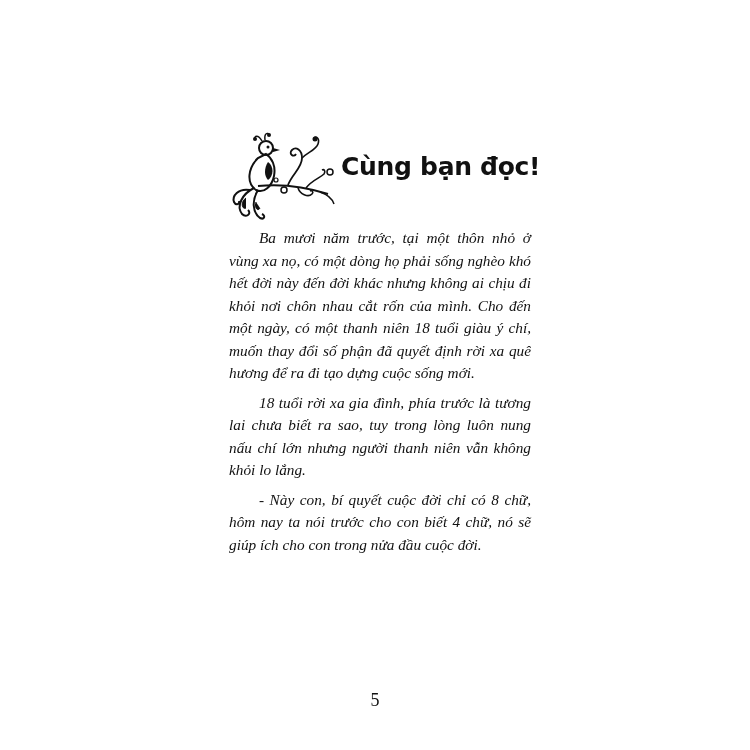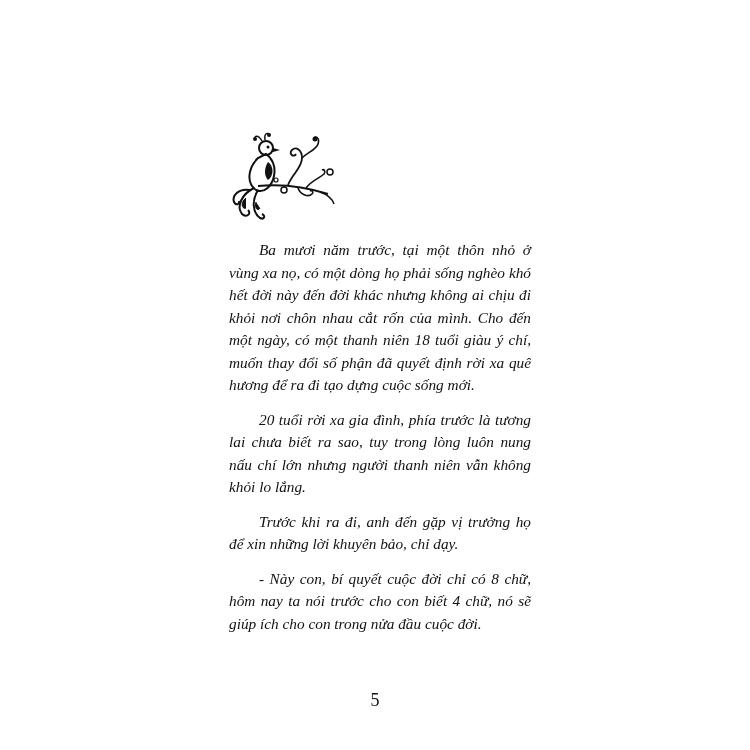--- a/index.html
+++ b/index.html
@@ -2,21 +2,21 @@
 <html><head>
 <meta charset="utf-8">
 <style>
   html, body { margin: 0; padding: 0; background: #ffffff; }
   body { width: 750px; height: 750px; position: relative; overflow: hidden; font-family: "Liberation Serif", serif; color: #111; }
   .page { position: absolute; left: 0; top: 0; width: 750px; height: 750px; background: #fff; }
   .header { position: absolute; left: 228px; top: 128px; height: 95px; width: 300px; }
   .ornament { position: absolute; left: 0; top: 0; width: 110px; height: 95px; }
   .title { position: absolute; left: 113px; top: 24px; font-family: "DejaVu Sans", sans-serif; font-weight: bold; font-size: 25px; color: #111; letter-spacing: -0.3px; white-space: nowrap; }
   .body-text { position: absolute; left: 229px; top: 227px; width: 302px; font-style: italic; font-size: 15.3px; line-height: 22.5px; text-align: justify; }
-  .body-text p { margin: 12px 0 7px 0; text-indent: 30px; }
+  .body-text p { margin: 0 0 7px 0; text-indent: 30px; }
   .page-number { position: absolute; left: 0; width: 750px; top: 690px; text-align: center; font-size: 18px; }
 </style>
 </head>
 <body>
 
 <div class="page">
   <div class="header">
     <svg class="ornament" viewBox="0 0 110 95">
 
       <path d="M30 30 C20 40, 18 55, 28 62 C36 66, 44 58, 46 48 C48 38, 44 30, 38 26 Z" fill="none" stroke="#111" stroke-width="2"></path>
@@ -41,24 +41,24 @@
       <path d="M60 57 C64 46, 74 40, 74 30 C74 22, 68 18, 64 22 C60 26, 66 30, 68 26" fill="none" stroke="#111" stroke-width="1.8"></path>
       <path d="M74 30 C80 24, 88 22, 90 16 C92 10, 88 8, 86 10" fill="none" stroke="#111" stroke-width="1.6"></path>
       <circle cx="87" cy="11" r="2.5" fill="#111"></circle>
       <path d="M78 60 C84 52, 92 50, 96 46 C98 43, 96 41, 94 42" fill="none" stroke="#111" stroke-width="1.6"></path>
       <circle cx="102" cy="44" r="3" fill="none" stroke="#111" stroke-width="1.5"></circle>
       <path d="M70 60 C72 66, 80 70, 84 66 C86 64, 84 62, 82 63" fill="none" stroke="#111" stroke-width="1.6"></path>
       <path d="M92 64 C98 66, 104 70, 106 76" fill="none" stroke="#111" stroke-width="1.5"></path>
       <circle cx="56" cy="62" r="3" fill="none" stroke="#111" stroke-width="1.5"></circle>
       <circle cx="48" cy="52" r="2" fill="none" stroke="#111" stroke-width="1.2"></circle>
     </svg>
+    <div class="title">Cùng bạn đọc!</div>
   </div>
 
   <div class="body-text">
     <p>Ba mươi năm trước, tại một thôn nhỏ ở vùng xa nọ, có một dòng họ phải sống nghèo khó hết đời này đến đời khác nhưng không ai chịu đi khỏi nơi chôn nhau cắt rốn của mình. Cho đến một ngày, có một thanh niên 18 tuổi giàu ý chí, muốn thay đổi số phận đã quyết định rời xa quê hương để ra đi tạo dựng cuộc sống mới.</p>
-    <p>20 tuổi rời xa gia đình, phía trước là tương lai chưa biết ra sao, tuy trong lòng luôn nung nấu chí lớn nhưng người thanh niên vẫn không khỏi lo lắng.</p>
-    <p>Trước khi ra đi, anh đến gặp vị trưởng họ để xin những lời khuyên bảo, chỉ dạy.</p>
+    <p>18 tuổi rời xa gia đình, phía trước là tương lai chưa biết ra sao, tuy trong lòng luôn nung nấu chí lớn nhưng người thanh niên vẫn không khỏi lo lắng.</p>
     <p>- Này con, bí quyết cuộc đời chỉ có 8 chữ, hôm nay ta nói trước cho con biết 4 chữ, nó sẽ giúp ích cho con trong nửa đầu cuộc đời.</p>
 
   </div>
 
   <div class="page-number">5</div>
 </div>
 
 </body></html>

